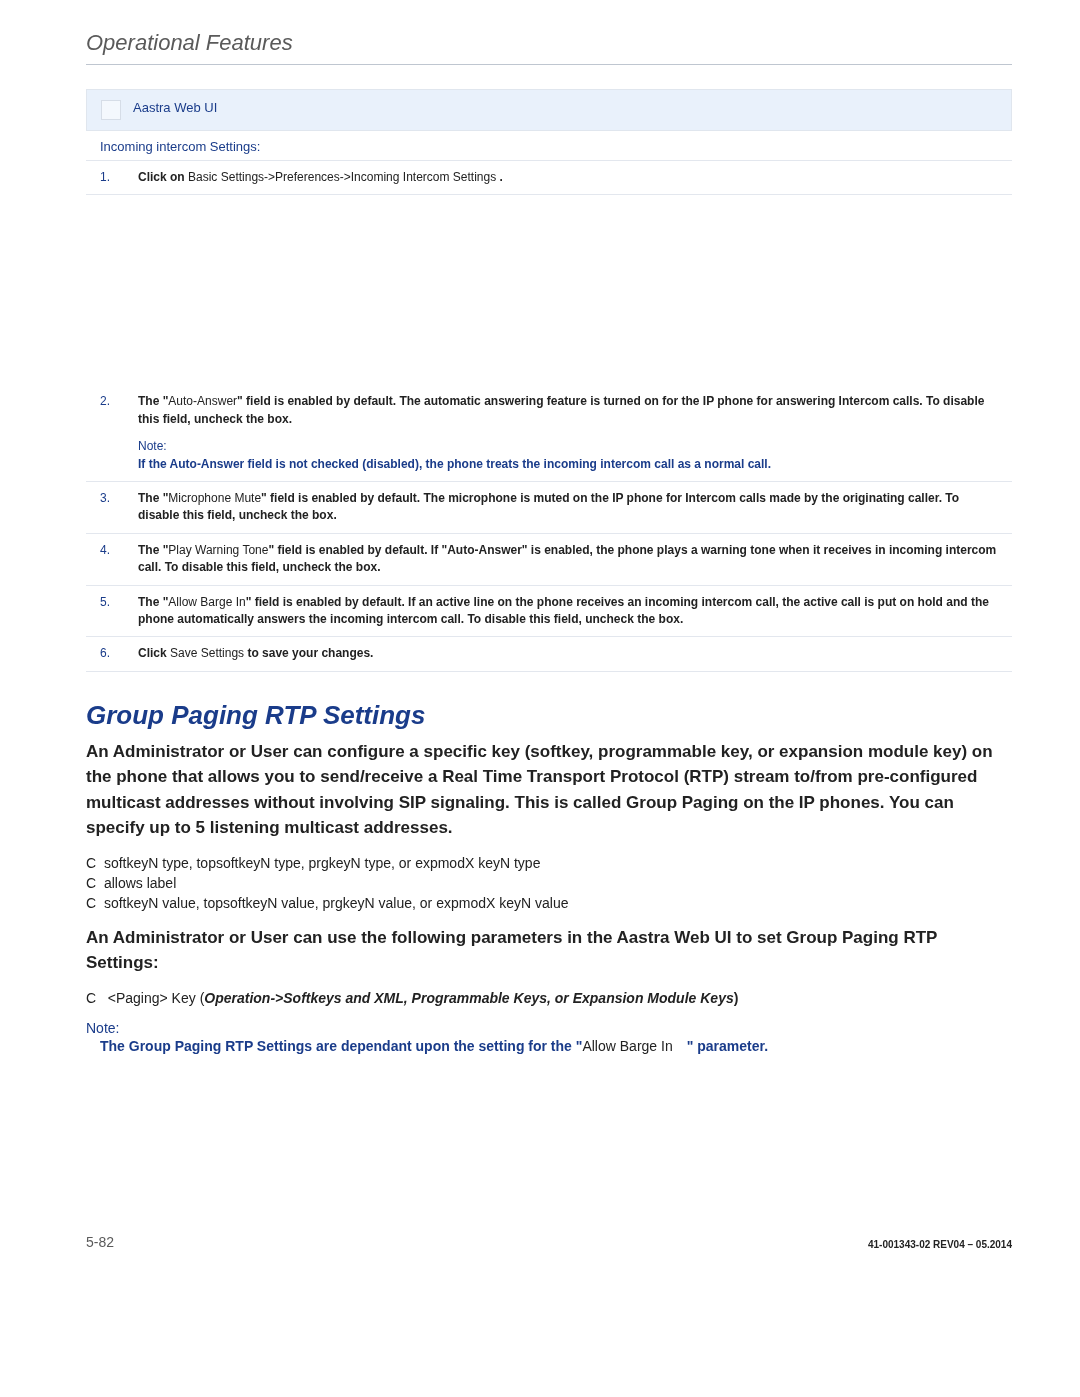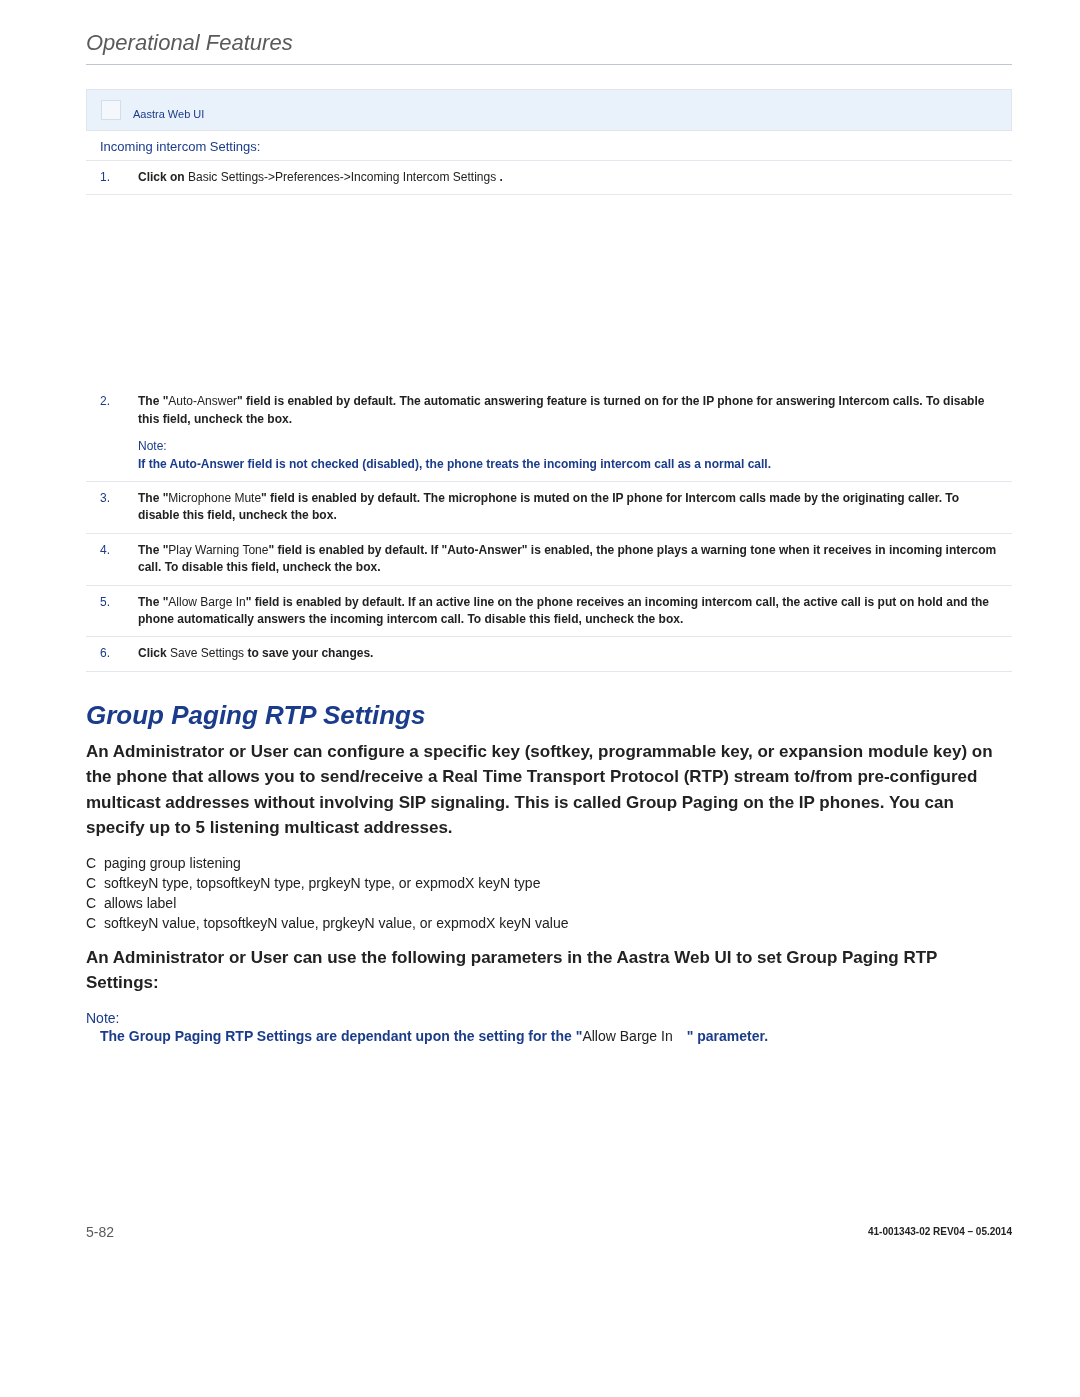--- a/index.html
+++ b/index.html
@@ -22,23 +22,23 @@
 }
 .header-rule {
   border: none;
   border-top: 1px solid #bfc6d0;
   margin: 0 0 24px 0;
 }
 .panel-head {
   background: #e9f1fb;
   padding: 10px 14px;
   display: flex;
-  align-items: flex-end;
+  align-items: flex-start;
   gap: 12px;
-  font-size: 11px;
+  font-size: 13px;
   color: #1a3c8a;
   border: 1px solid #e0e6ee;
 }
 .panel-head .sq {
   width: 18px;
   height: 18px;
   background: #f4f8fd;
   border: 1px solid #d6dde7;
 }
 .subhead {
@@ -112,21 +112,21 @@
   font-size: 14px;
   margin: 6px 0 2px 0;
 }
 .note2-text {
   font-size: 14px;
 }
 .note2-text .blue { color: #1a3c8a; font-weight:700;margin-left:14px; }
 .footer {
   display: flex;
   justify-content: space-between;
-  align-items: center;
+  align-items: flex-end;
   margin-top: 180px;
 }
 .footer-left {
   color: #5a5a5a;
   font-size: 14px;
 }
 .footer-right {
   color: #222;
   font-size: 10px;
   font-weight: 700;
@@ -182,29 +182,31 @@
       <div class="step-num">6.</div>
       <div class="step-body"><b>Click </b>Save Settings<b> to save your changes.</b></div>
     </div>
   </div>
 
   <h2 class="section">Group Paging RTP Settings</h2>
 
   <p class="body-text">An Administrator or User can configure a specific key (softkey, programmable key, or expansion module key) on the phone that allows you to send/receive a Real Time Transport Protocol (RTP) stream to/from pre-configured multicast addresses without involving SIP signaling. This is called Group Paging on the IP phones. You can specify up to 5 listening multicast addresses.</p>
 
   <ul class="bullets">
-    <li>paging group listening</li>
     <li>softkeyN type, topsoftkeyN type, prgkeyN type, or expmodX keyN type</li>
     <li>allows label</li>
     <li>softkeyN value, topsoftkeyN value, prgkeyN value, or expmodX keyN value</li>
   </ul>
 
   <p class="body-text">An Administrator or User can use the following parameters in the Aastra Web UI to set Group Paging RTP Settings:</p>
 
   <ul class="bullets">
+    <li>
+      <span>&lt;Paging&gt; Key  (</span><b><span class="path-bold">Operation-&gt;Softkeys and XML, Programmable Keys, or Expansion Module Keys</span><span>)</span></b>
+    </li>
   </ul>
 
   <div class="note2-label">Note:</div>
   <div class="note2-text">
     <span class="blue">The Group Paging RTP Settings are dependant upon the setting for the "</span><span>Allow Barge In</span><span class="blue">" parameter.</span>
   </div>
 
   <div class="footer">
     <div class="footer-left">5-82</div>
     <div class="footer-right">41-001343-02 REV04 – 05.2014</div>

